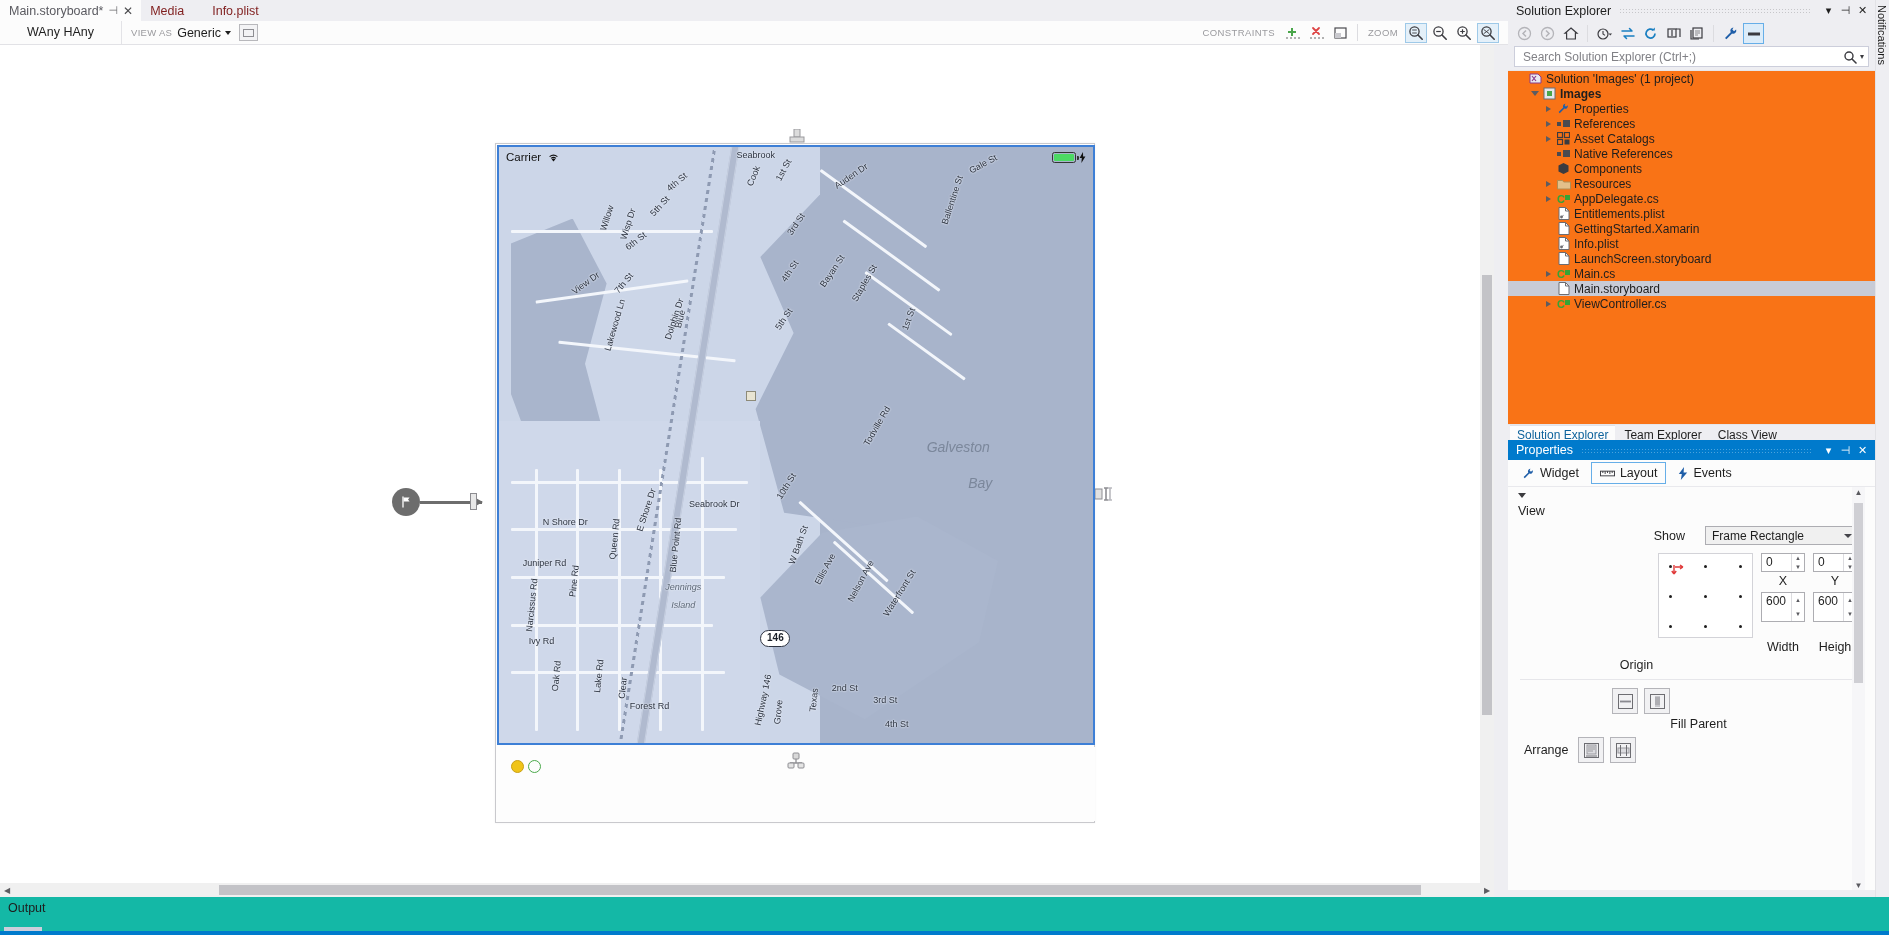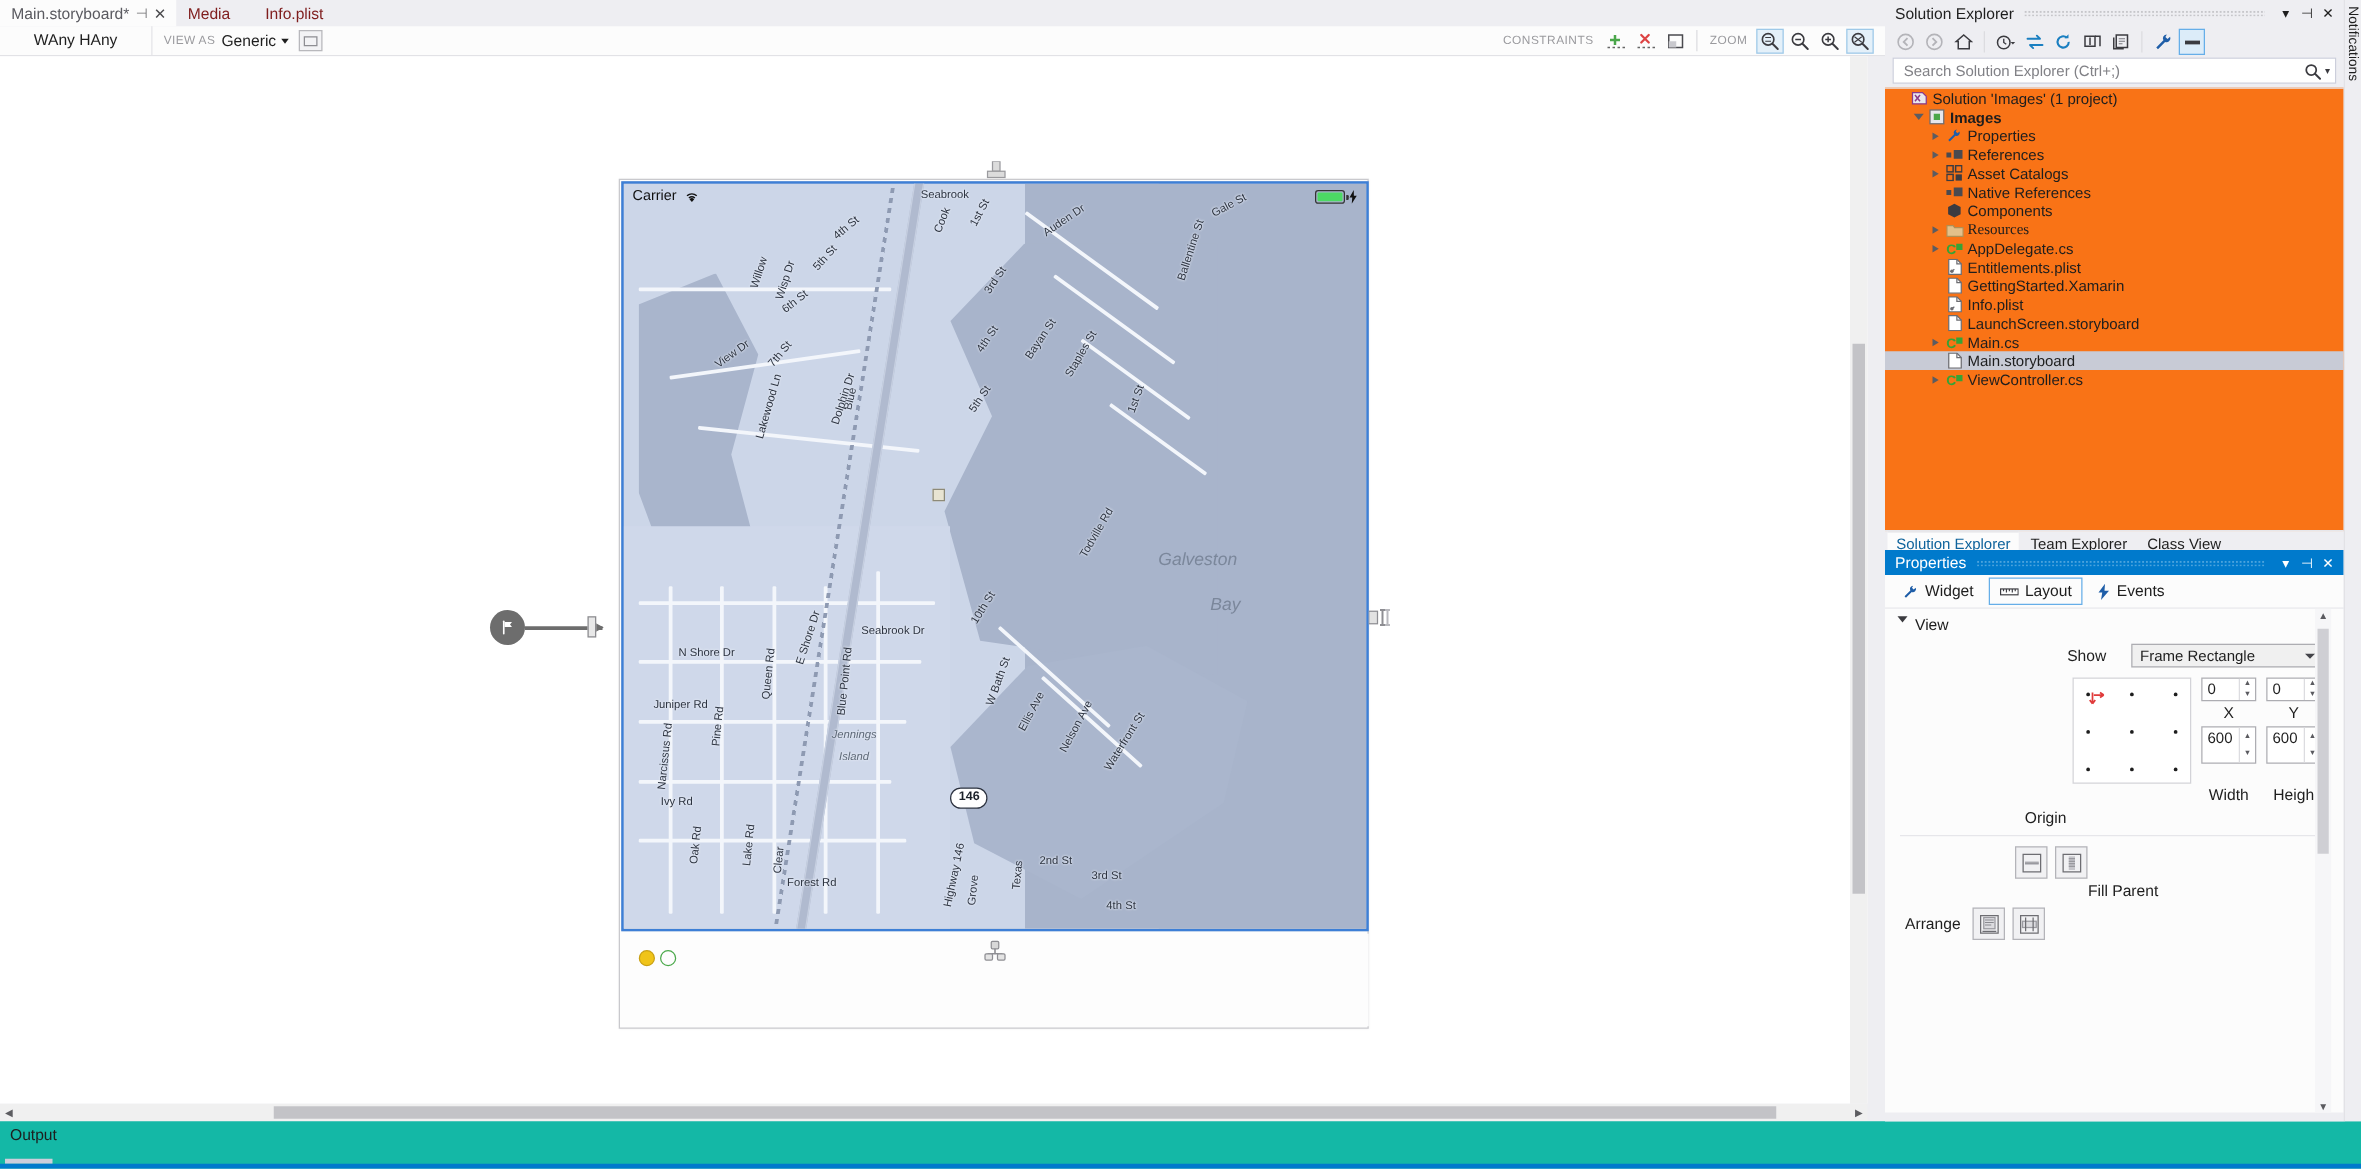--- a/index.html
+++ b/index.html
@@ -338,20 +338,21 @@
     font-size: 12.5px; color: #1e1e1e; cursor: default;
   }
   .ptab.active { border: 1px solid #66aee8; background: #fcfcfc; }
   .props-body {
     background: #fcfcfc; height: 404px; position: relative;
     border-top: 1px solid #e9e9ed; overflow: hidden;
   }
   .grp-head {
     display: flex; align-items: flex-start; gap: 6px; padding: 6px 0 6px 10px;
     font-size: 12.5px;
+    flex-direction: column;
   }
   .tri-dn {
     width: 0; height: 0; border-left: 4.5px solid transparent;
     border-right: 4.5px solid transparent; border-top: 5px solid #3b3b3f;
   }
   .row-show {
     display: flex; align-items: center; gap: 20px; padding: 2px 0 8px 0;
     justify-content: flex-end; padding-right: 18px;
   }
   .fld-label { font-size: 12.5px; color: #1e1e1e; }
@@ -831,21 +832,21 @@
         </div>
         <div class="tnode" style="padding-left: 34px;">
           <span class="tw"></span>
           <span class="tico">
             <svg width="13" height="13" viewBox="0 0 13 13">
               <path d="M6.5 1l5 2.6v5.8L6.5 12 1.5 9.4V3.6z" fill="#3b3b40"></path>
             </svg>
           </span>
           <span class="tlabel">Components</span>
         </div>
-        <div class="tnode" style="padding-left: 34px; font-family: Liberation Serif, serif;">
+        <div class="tnode" style="padding-left: 34px;">
           <span class="tw">
             <i class="chev"></i>
           </span>
           <span class="tico">
             <svg width="14" height="12" viewBox="0 0 14 12">
               <path d="M0.5 2.5h5l1.2 1.5h6.8v7H0.5z" fill="#e3c08a" stroke="#b08f54"></path>
             </svg>
           </span>
           <span class="tlabel">Resources</span>
         </div>

